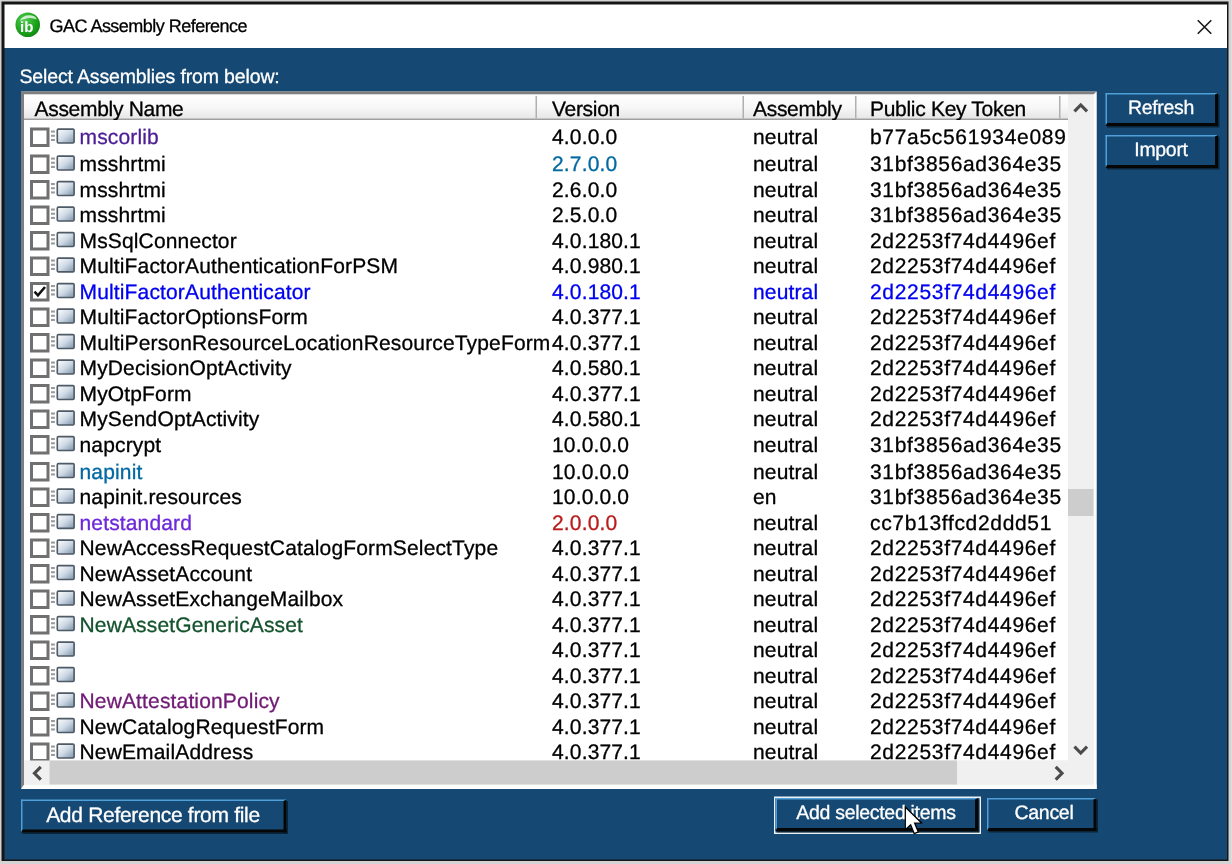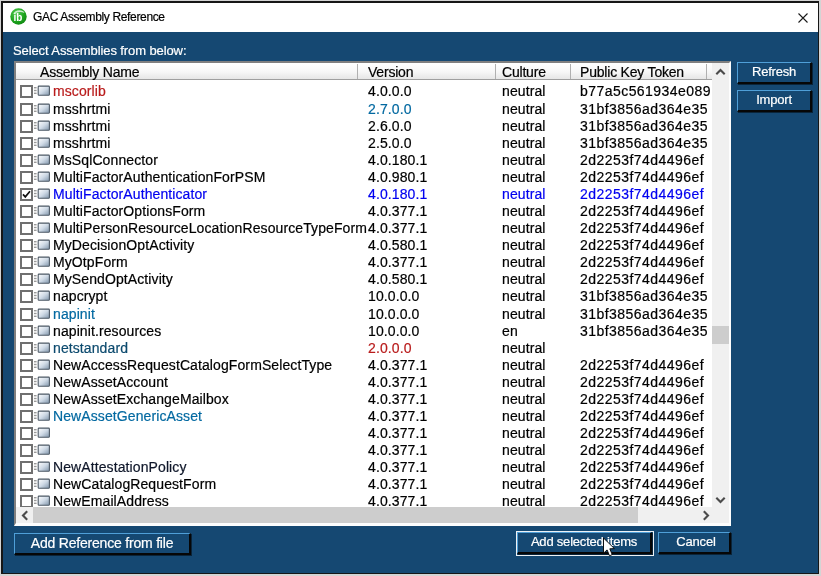--- a/index.html
+++ b/index.html
@@ -74,23 +74,23 @@
 
 <div class="abs" id="title">GAC Assembly Reference</div>
 <svg class="abs" id="closex" viewBox="0 0 20 20">
       <path d="M5.5 6.5 L14.5 15.5 M14.5 6.5 L5.5 15.5" stroke="#1a1a1a" stroke-width="1.1"></path>
     </svg>
 
 <div class="abs" id="label">Select Assemblies from below:</div>
 
 <div class="abs" id="list"></div>
 <div class="abs" id="hdr">
-  <span class="hcell" style="left:24px">Assembly Name</span>
+  <span class="hcell" style="left:7px">Assembly Name</span>
   <span class="hcell" style="left:352px">Version</span>
-  <span class="hcell" style="left:486px">Culture</span>
+  <span class="hcell" style="left:486px">Assembly</span>
   <span class="hcell" style="left:564px">Public Key Token</span>
   <div class="hsep" style="left:341px"></div>
   <div class="hsep" style="left:479px"></div>
   <div class="hsep" style="left:554px"></div>
   <div class="hsep" style="left:690px"></div>
 </div>
 <div class="abs" id="rowsarea"></div>
 <div class="row" style="top:80px">
 <span class="cb"></span>
 <span class="ic"><svg width="17" height="13" viewBox="0 0 17 13">
@@ -99,21 +99,21 @@
 <stop offset="0" stop-color="#ffffff"></stop>
               <stop offset="0.5" stop-color="#cfdae6"></stop>
               <stop offset="1" stop-color="#7e93a9"></stop>
             </linearGradient>
           </defs>
 <rect x="0" y="3" width="2.6" height="1.4" fill="#9a9a9a"></rect>
 <rect x="0" y="5.8" width="2.6" height="1.4" fill="#9a9a9a"></rect>
 <rect x="0" y="8.6" width="2.6" height="1.4" fill="#9a9a9a"></rect>
 <rect x="4.2" y="2.1" width="11.2" height="9.2" rx="0.8" fill="url(#g0)" stroke="#4e5a66" stroke-width="1.1"></rect>
 </svg></span>
-<span class="c0" style="color:#b91c1c">mscorlib</span>
+<span class="c0" style="color:#4c1d95">mscorlib</span>
 <span class="c1" style="color:#000000">4.0.0.0</span>
 <span class="c2" style="color:#000">neutral</span>
 <span class="c3" style="color:#000">b77a5c561934e089</span>
 </div>
 <div class="row" style="top:98px">
 <span class="cb"></span>
 <span class="ic"><svg width="17" height="13" viewBox="0 0 17 13">
 <defs>
             <linearGradient id="g1" x1="0" y1="0" x2="1" y2="1">
 <stop offset="0" stop-color="#ffffff"></stop>
@@ -403,23 +403,24 @@
 <stop offset="0" stop-color="#ffffff"></stop>
               <stop offset="0.5" stop-color="#cfdae6"></stop>
               <stop offset="1" stop-color="#7e93a9"></stop>
             </linearGradient>
           </defs>
 <rect x="0" y="3" width="2.6" height="1.4" fill="#9a9a9a"></rect>
 <rect x="0" y="5.8" width="2.6" height="1.4" fill="#9a9a9a"></rect>
 <rect x="0" y="8.6" width="2.6" height="1.4" fill="#9a9a9a"></rect>
 <rect x="4.2" y="2.1" width="11.2" height="9.2" rx="0.8" fill="url(#g15)" stroke="#4e5a66" stroke-width="1.1"></rect>
 </svg></span>
-<span class="c0" style="color:#0c4a6e">netstandard</span>
+<span class="c0" style="color:#6d28d9">netstandard</span>
 <span class="c1" style="color:#b91c1c">2.0.0.0</span>
 <span class="c2" style="color:#000">neutral</span>
+<span class="c3" style="color:#000">cc7b13ffcd2ddd51</span>
 </div>
 <div class="row" style="top:354px">
 <span class="cb"></span>
 <span class="ic"><svg width="17" height="13" viewBox="0 0 17 13">
 <defs>
             <linearGradient id="g16" x1="0" y1="0" x2="1" y2="1">
 <stop offset="0" stop-color="#ffffff"></stop>
               <stop offset="0.5" stop-color="#cfdae6"></stop>
               <stop offset="1" stop-color="#7e93a9"></stop>
             </linearGradient>
@@ -482,21 +483,21 @@
 <stop offset="0" stop-color="#ffffff"></stop>
               <stop offset="0.5" stop-color="#cfdae6"></stop>
               <stop offset="1" stop-color="#7e93a9"></stop>
             </linearGradient>
           </defs>
 <rect x="0" y="3" width="2.6" height="1.4" fill="#9a9a9a"></rect>
 <rect x="0" y="5.8" width="2.6" height="1.4" fill="#9a9a9a"></rect>
 <rect x="0" y="8.6" width="2.6" height="1.4" fill="#9a9a9a"></rect>
 <rect x="4.2" y="2.1" width="11.2" height="9.2" rx="0.8" fill="url(#g19)" stroke="#4e5a66" stroke-width="1.1"></rect>
 </svg></span>
-<span class="c0" style="color:#0369a1">NewAssetGenericAsset</span>
+<span class="c0" style="color:#14532d">NewAssetGenericAsset</span>
 <span class="c1" style="color:#000">4.0.377.1</span>
 <span class="c2" style="color:#000">neutral</span>
 <span class="c3" style="color:#000">2d2253f74d4496ef</span>
 </div>
 <div class="row" style="top:422px">
 <span class="cb"></span>
 <span class="ic"><svg width="17" height="13" viewBox="0 0 17 13">
 <defs>
             <linearGradient id="g20" x1="0" y1="0" x2="1" y2="1">
 <stop offset="0" stop-color="#ffffff"></stop>
@@ -540,21 +541,21 @@
 <stop offset="0" stop-color="#ffffff"></stop>
               <stop offset="0.5" stop-color="#cfdae6"></stop>
               <stop offset="1" stop-color="#7e93a9"></stop>
             </linearGradient>
           </defs>
 <rect x="0" y="3" width="2.6" height="1.4" fill="#9a9a9a"></rect>
 <rect x="0" y="5.8" width="2.6" height="1.4" fill="#9a9a9a"></rect>
 <rect x="0" y="8.6" width="2.6" height="1.4" fill="#9a9a9a"></rect>
 <rect x="4.2" y="2.1" width="11.2" height="9.2" rx="0.8" fill="url(#g22)" stroke="#4e5a66" stroke-width="1.1"></rect>
 </svg></span>
-<span class="c0" style="color:#0f172a">NewAttestationPolicy</span>
+<span class="c0" style="color:#701a75">NewAttestationPolicy</span>
 <span class="c1" style="color:#000">4.0.377.1</span>
 <span class="c2" style="color:#000">neutral</span>
 <span class="c3" style="color:#000">2d2253f74d4496ef</span>
 </div>
 <div class="row" style="top:473px">
 <span class="cb"></span>
 <span class="ic"><svg width="17" height="13" viewBox="0 0 17 13">
 <defs>
             <linearGradient id="g23" x1="0" y1="0" x2="1" y2="1">
 <stop offset="0" stop-color="#ffffff"></stop>

